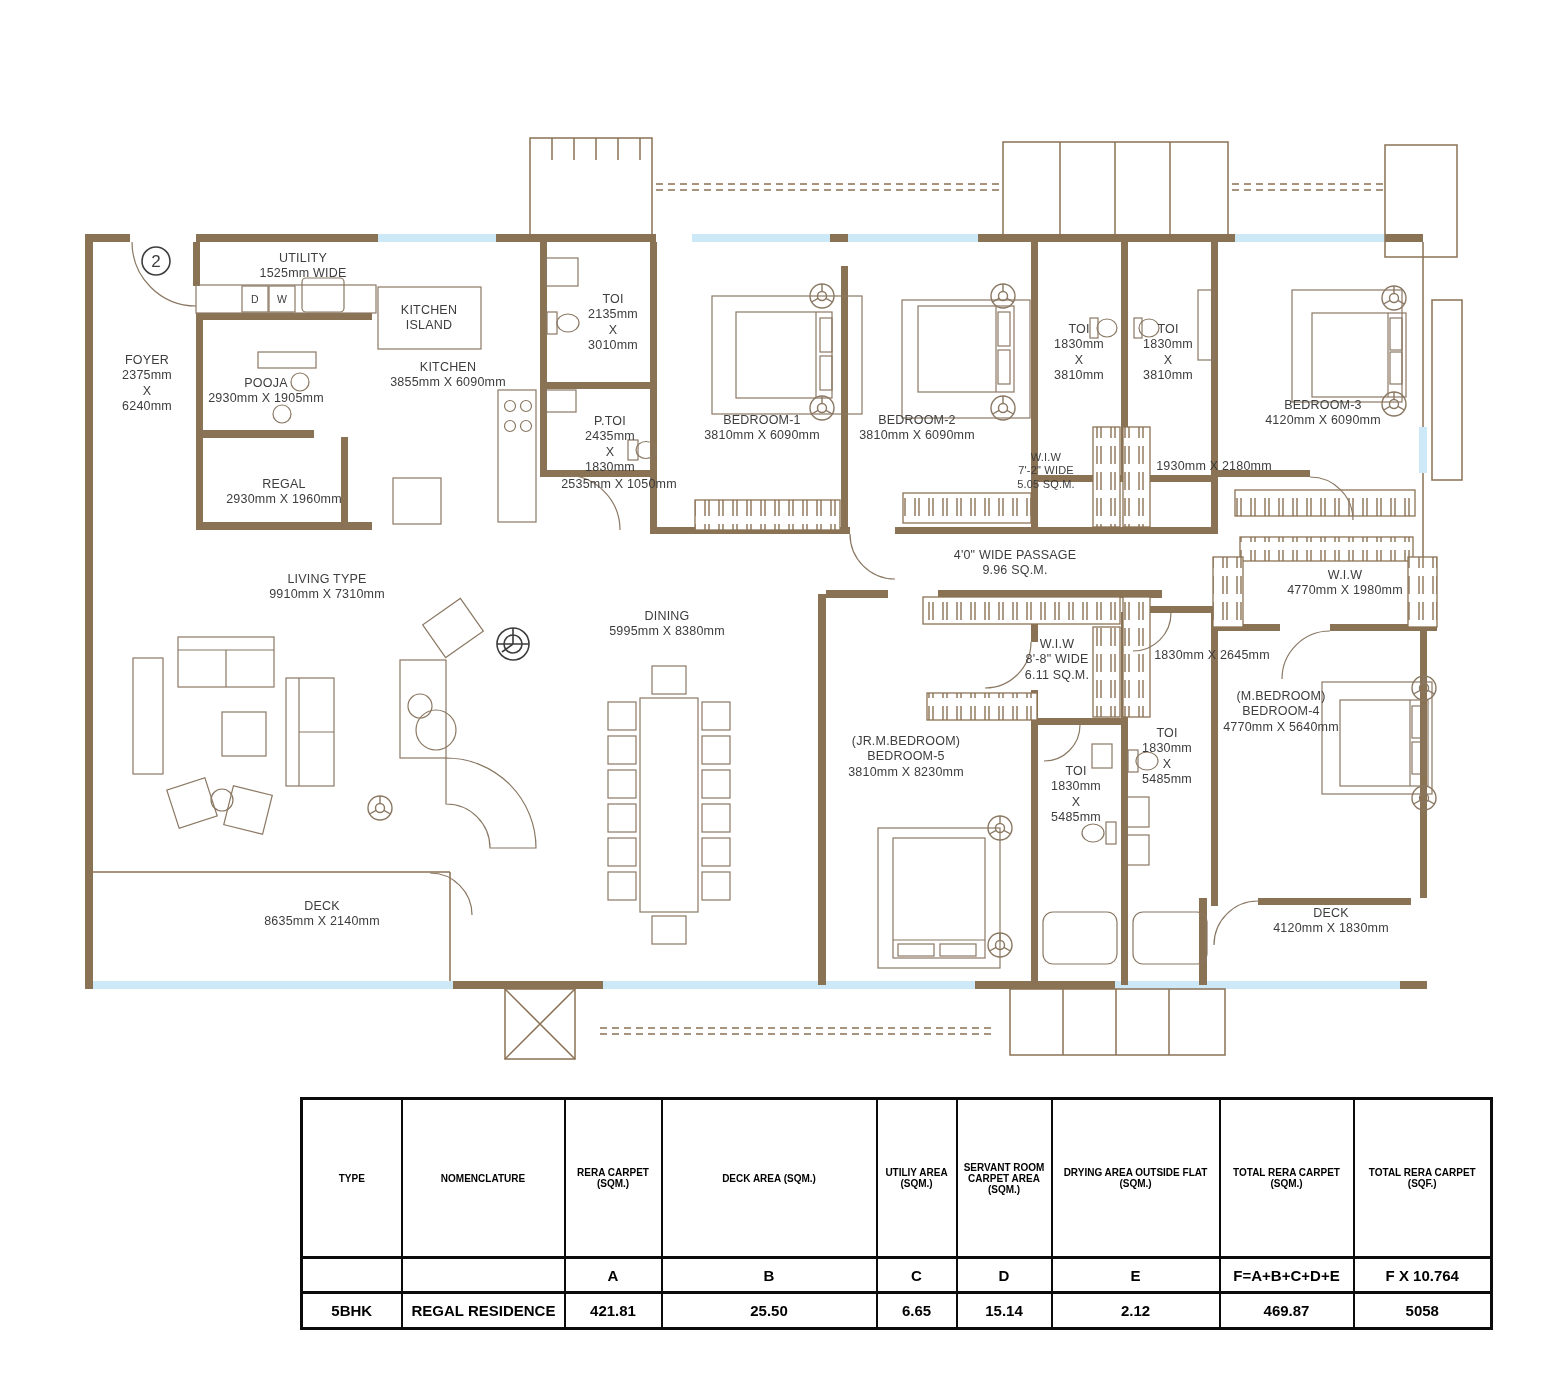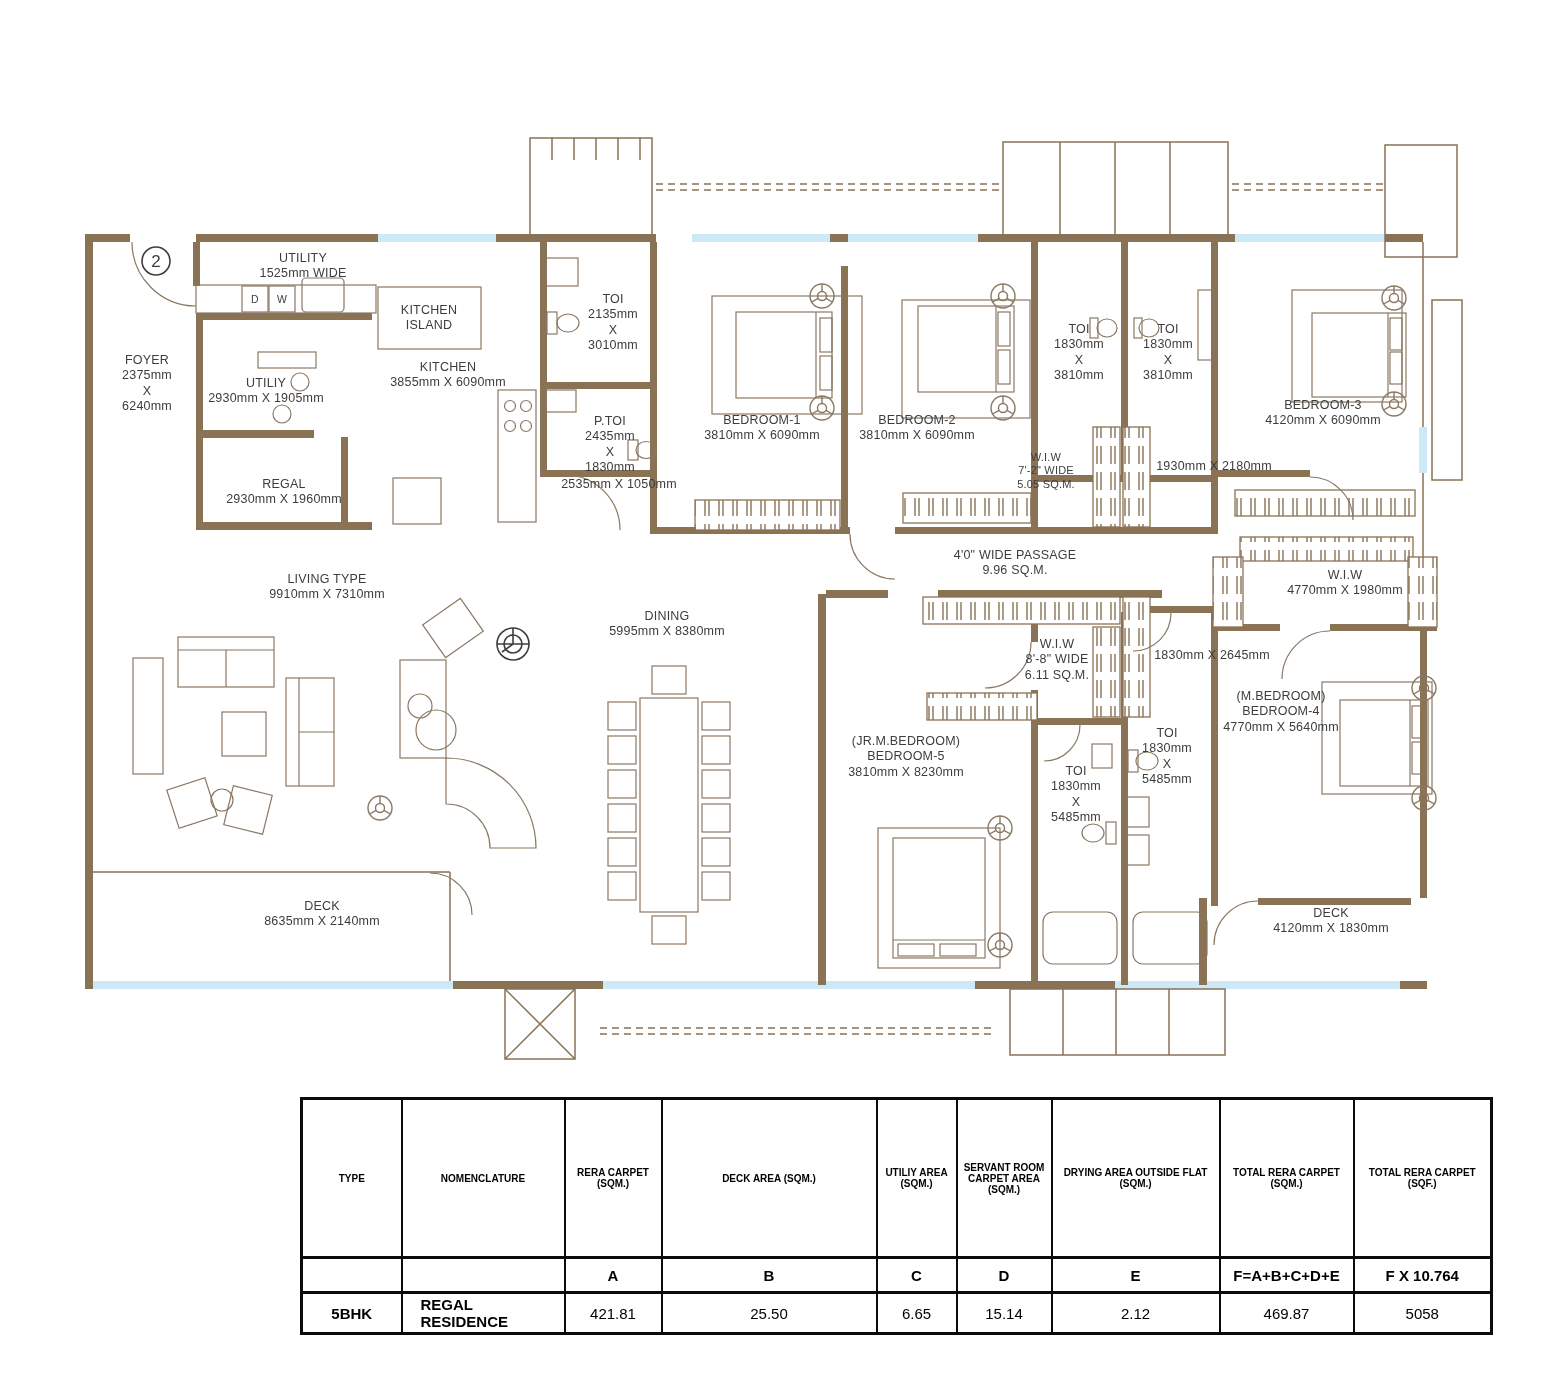--- a/index.html
+++ b/index.html
@@ -9,26 +9,26 @@
   .rlabel{position:absolute;transform:translate(-50%,-50%);text-align:center;
           white-space:pre-line;font-size:12.5px;line-height:1.22;color:#3d3d3d;
           letter-spacing:.2px;}
   .rlabel.small{font-size:11px;}
   .rlabel.tiny{font-size:10.5px;}
   
   .spec-table{position:absolute;left:300px;top:1097px;width:1190px;}
   .spec-table table{border-collapse:collapse;table-layout:fixed;width:1190px;
                     font-family:"Liberation Sans",sans-serif;color:#000;}
   .spec-table th,.spec-table td{border:2px solid #0b0b0b;text-align:center;
-                    vertical-align:middle;padding:2px 3px;overflow:hidden;}
+                    vertical-align:middle;padding:2px 3px;overflow:hidden;font-weight:bold;}
   .spec-table th{font-size:10px;font-weight:bold;height:152px;}
   .spec-table tr.code td{font-size:15px;font-weight:bold;height:28px;border-top:3px solid #0b0b0b;}
   .spec-table tr.vals td{font-size:15px;height:29px;border-top:3px solid #0b0b0b;border-bottom:3px solid #0b0b0b;margin-top:43px;}
   .spec-table tr.vals td.bold{font-weight:bold;}
-  .spec-table tr.vals td.nom{text-align:left;padding-left:18px;font-weight:bold;}
+  .spec-table tr.vals td.nom{text-align:left;padding-left:9px;font-weight:bold;}
   .spec-table table{border:3px solid #0b0b0b;}
 </style>
 </head>
 <body>
 
 <div id="stage">
 
 <svg id="plan-svg" width="1550" height="1100" viewBox="0 0 1550 1100">
   <defs>
     <pattern id="wd" width="14" height="26" patternUnits="userSpaceOnUse">
@@ -268,21 +268,21 @@
 </svg>
 
 <div class="rlabel" style="left:147px;top:383px">FOYER
 2375mm
 X
 6240mm</div>
 <div class="rlabel" style="left:303px;top:266px">UTILITY
 1525mm WIDE</div>
 <div class="rlabel" style="left:429px;top:318px">KITCHEN
 ISLAND</div>
-<div class="rlabel" style="left:266px;top:391px">UTILIY
+<div class="rlabel" style="left:266px;top:391px">POOJA
 2930mm X 1905mm</div>
 <div class="rlabel" style="left:448px;top:375px">KITCHEN
 3855mm X 6090mm</div>
 <div class="rlabel" style="left:284px;top:492px">REGAL
 2930mm X 1960mm</div>
 <div class="rlabel" style="left:613px;top:322px">TOI
 2135mm
 X
 3010mm</div>
 <div class="rlabel" style="left:610px;top:444px">P.TOI

